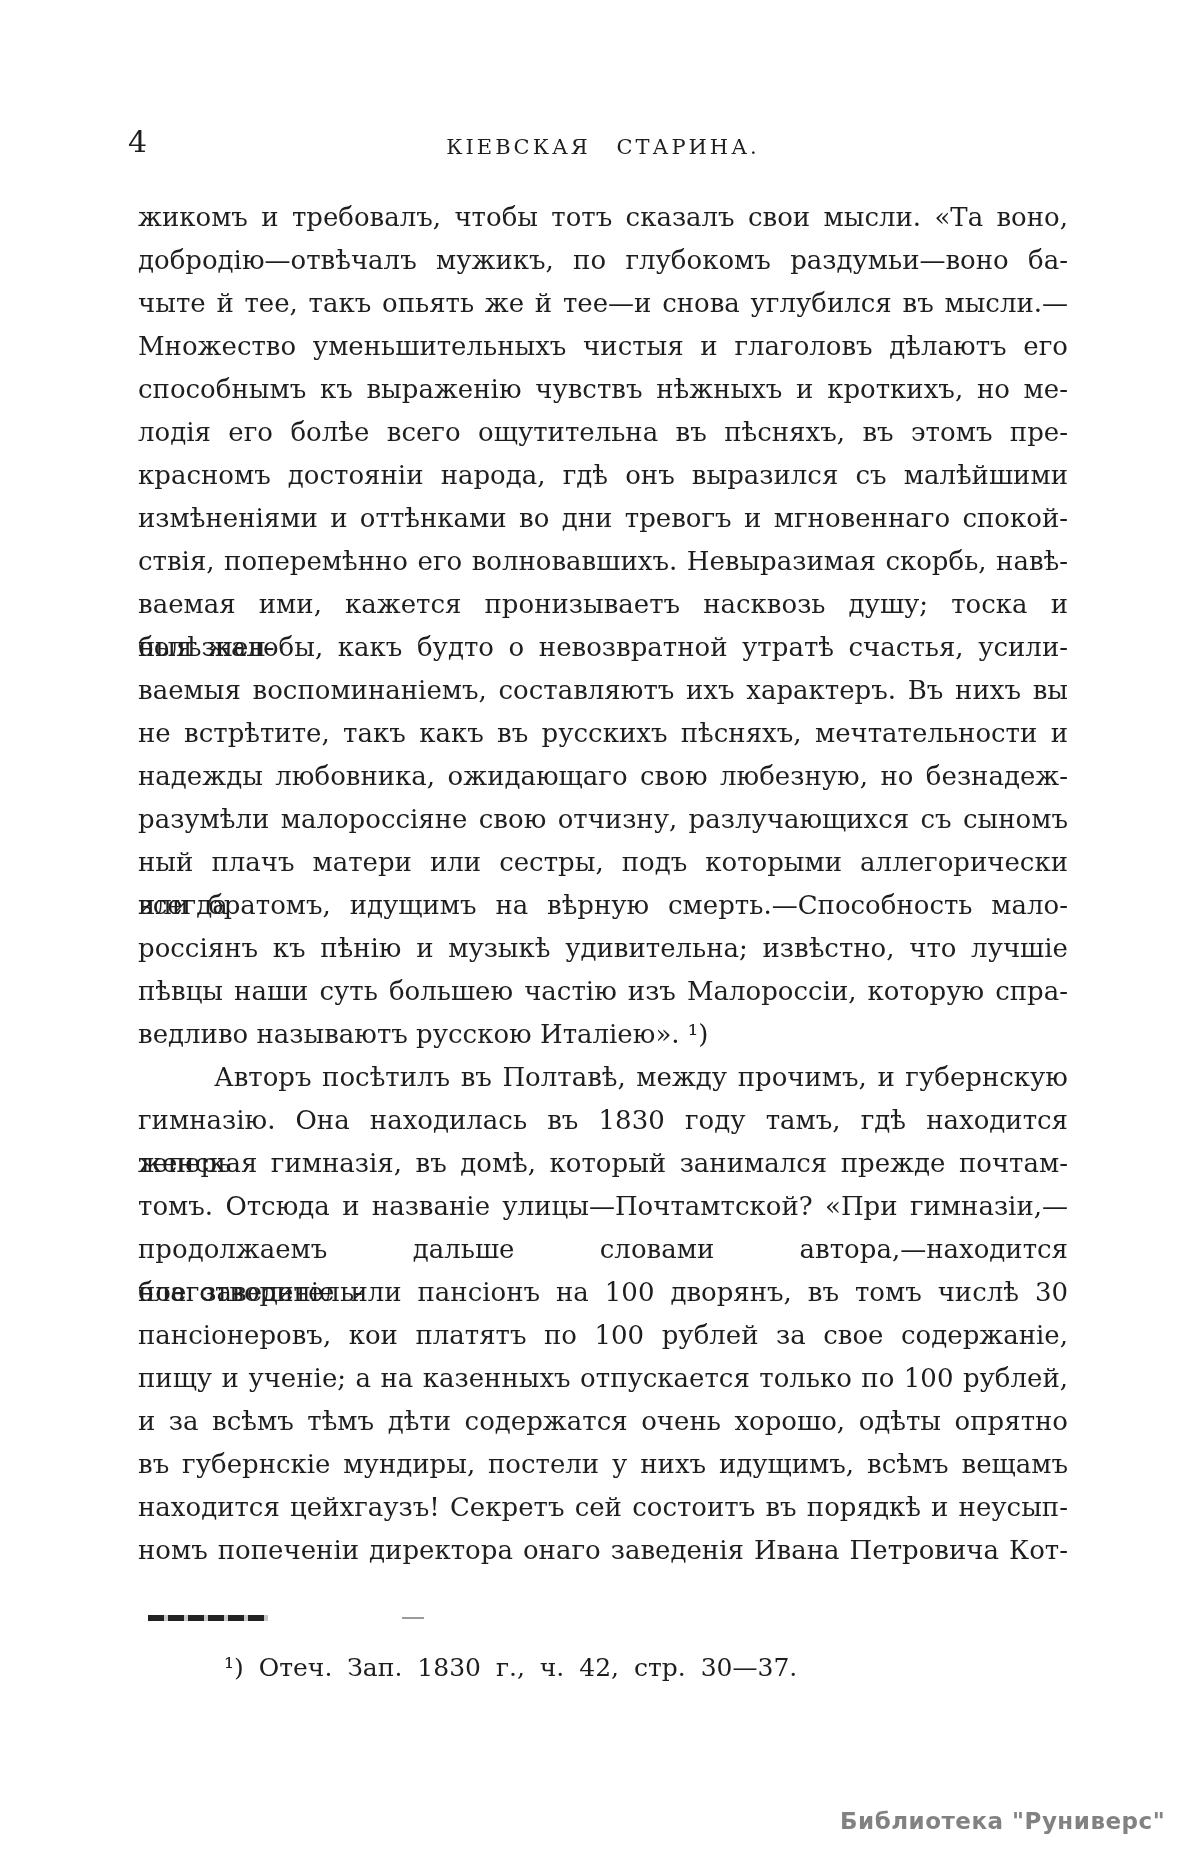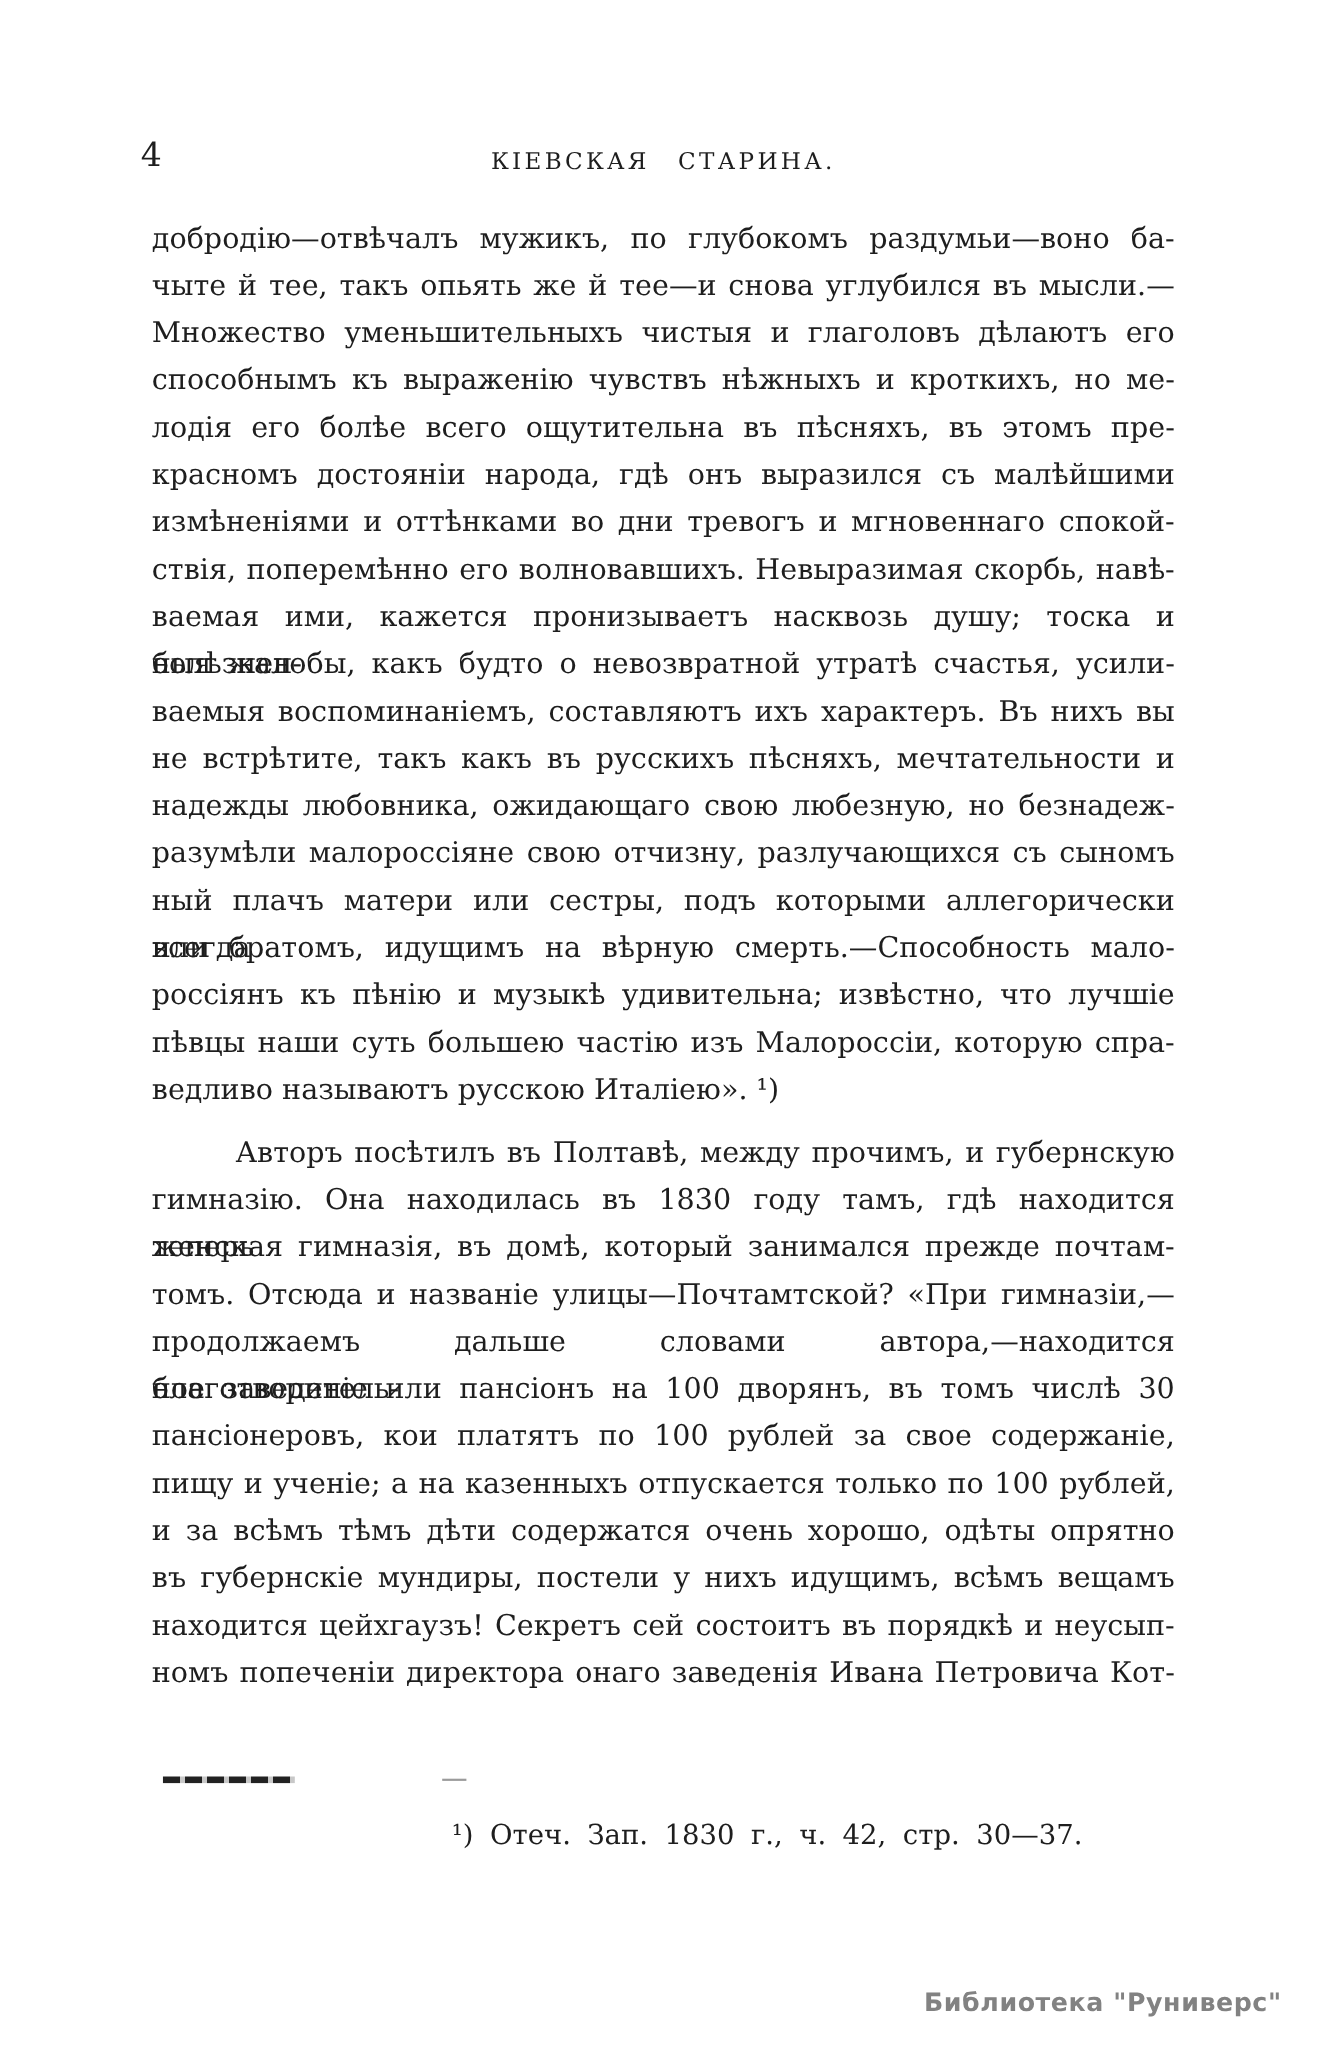--- a/index.html
+++ b/index.html
@@ -39,21 +39,21 @@
   }
   .line {
     height: 43px;
     line-height: 43px;
     font-size: 26px;
     text-align: justify;
     text-align-last: justify;
   }
   .line.indent { text-indent: 76px; }
   .line.flush { text-align-last: left; }
-  .para2 { margin-top: 14px; }
+  .para2 { margin-top: 0; }
   .footnote-rule {
     position: absolute;
     left: 148px;
     top: 1615px;
     width: 120px;
     height: 6px;
     background:
       repeating-linear-gradient(90deg, #222 0px, #222 16px, rgba(34,34,34,0.25) 16px, rgba(34,34,34,0.25) 20px);
   }
   .footnote-rule::after {
@@ -67,21 +67,20 @@
   }
   .footnote {
     position: absolute;
     left: 224px;
     top: 1650px;
     width: 760px;
     font-size: 25px;
     line-height: 36px;
     word-spacing: 7px;
     white-space: nowrap;
-    text-align: right;
   }
   .watermark {
     position: absolute;
     left: 840px;
     top: 1806px;
     font-family: "DejaVu Sans", sans-serif;
     font-weight: bold;
     font-size: 23px;
     line-height: 30px;
     color: #828282;
@@ -92,20 +91,21 @@
 <body>
 
 <div class="page">
 
   <div class="pagenum">4</div>
 
   <div class="runtitle">КІЕВСКАЯ СТАРИНА.</div>
 
   <div class="bodytext">
     <div class="paragraph para1">
+        <div class="line">жикомъ и требовалъ, чтобы тотъ сказалъ свои мысли. «Та воно,</div>
         <div class="line">добродію—отвѣчалъ мужикъ, по глубокомъ раздумьи—воно ба-</div>
         <div class="line">чыте й тее, такъ опьять же й тее—и снова углубился въ мысли.—</div>
         <div class="line">Множество уменьшительныхъ чистыя и глаголовъ дѣлаютъ его</div>
         <div class="line">способнымъ къ выраженію чувствъ нѣжныхъ и кроткихъ, но ме-</div>
         <div class="line">лодія его болѣе всего ощутительна въ пѣсняхъ, въ этомъ пре-</div>
         <div class="line">красномъ достояніи народа, гдѣ онъ выразился съ малѣйшими</div>
         <div class="line">измѣненіями и оттѣнками во дни тревогъ и мгновеннаго спокой-</div>
         <div class="line">ствія, поперемѣнно его волновавшихъ. Невыразимая скорбь, навѣ-</div>
         <div class="line">ваемая ими, кажется пронизываетъ насквозь душу; тоска и болѣзнен-</div>
         <div class="line">ныя жалобы, какъ будто о невозвратной утратѣ счастья, усили-</div>

